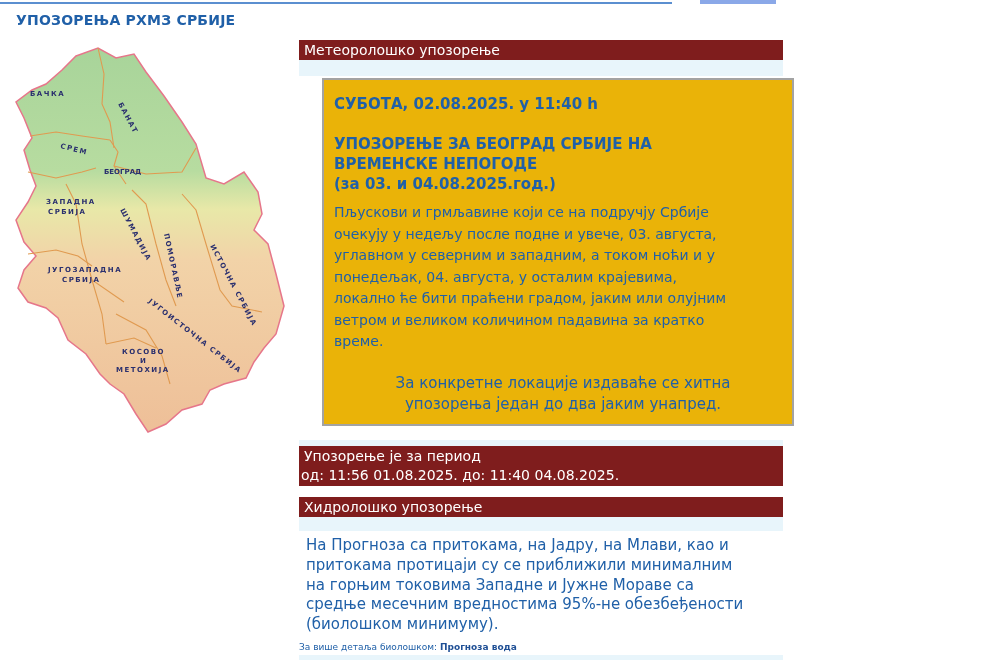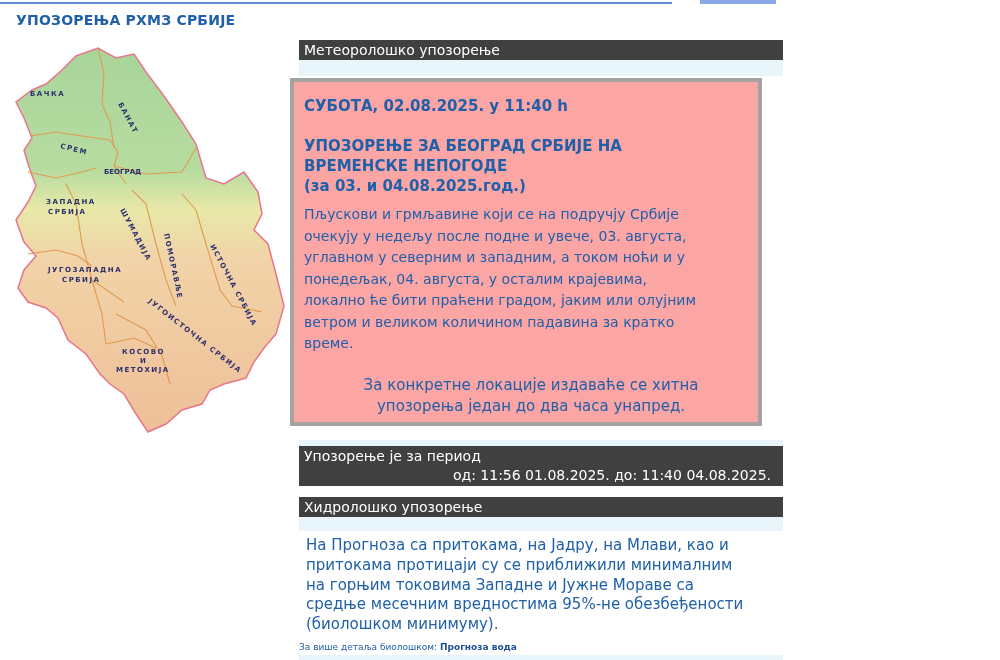--- a/index.html
+++ b/index.html
@@ -9,34 +9,34 @@
   .top-rule { position: absolute; left: 0; top: 2px; width: 672px; height: 2px; background: #5b8fd0; }
   .top-tab { position: absolute; left: 700px; top: 0; width: 76px; height: 4px; background: #8aa8e8; }
 
   .site-title { position: absolute; left: 16px; top: 12px; font-size: 14px; font-weight: bold; color: #2060a8; letter-spacing: 0.2px; }
 
   .map { position: absolute; left: 6px; top: 44px; width: 282px; height: 392px; }
   .map svg { width: 100%; height: 100%; display: block; }
   .map-label { font-family: "DejaVu Sans", sans-serif; font-size: 7px; font-weight: bold; fill: #2a2f6e; letter-spacing: 1.5px; }
 
   .panel { position: absolute; left: 299px; width: 484px; }
-  .bar { background: #404040; color: #ffffff; font-size: 14px; line-height: 20px; padding-left: 5px; }
+  .bar { background: #7f1d1d; color: #ffffff; font-size: 14px; line-height: 20px; padding-left: 5px; }
   .strip { background: #e8f5fb; height: 16px; }
 
   #meteo { top: 40px; }
-  .warn-box { position: absolute; left: 290px; top: 78px; width: 472px; height: 348px; border: 4px solid #a3a3a3; background: #fca5a5; padding: 14px 0 0 10px; }
+  .warn-box { position: absolute; left: 322px; top: 78px; width: 472px; height: 348px; border: 2px solid #a3a3a3; background: #eab308; padding: 14px 0 0 10px; }
   .warn-date { font-size: 15px; font-weight: bold; color: #2060a8; line-height: 20px; }
   .warn-head { font-size: 15px; font-weight: bold; color: #2060a8; line-height: 20px; margin-top: 20px; }
   .warn-body { font-size: 14px; color: #2060a8; line-height: 21.5px; margin-top: 8px; }
   .warn-body2 { font-size: 15px; color: #2060a8; line-height: 21.5px; margin-top: 20px; text-align: center; }
 
   #period-strip { top: 440px; }
   #period { top: 446px; }
-  #period .bar { font-size: 14px; line-height: 19px; padding: 1px 12px 1px 5px; }
-  #period .bar2 { padding-left: 1px; text-align: right; }
+  #period .bar { font-size: 14px; line-height: 19px; padding: 1px 4px 1px 5px; }
+  #period .bar2 { padding-left: 1px; }
 
   #hydro { top: 497px; }
   #hydro .bar { line-height: 20px; }
   .hydro-body { position: absolute; left: 306px; top: 536px; width: 480px; font-size: 15px; color: #2060a8; line-height: 19.8px; }
   .more { position: absolute; left: 299px; top: 642px; font-size: 9px; color: #2060a8; }
   .more a { font-weight: bold; color: #1f4f95; text-decoration: none; }
   .bottom-strip { position: absolute; left: 299px; top: 655px; width: 484px; height: 5px; background: #e8f5fb; }
 </style>
 </head>
 <body>
@@ -108,21 +108,21 @@
     <div>Пљускови и грмљавине који се на подручју Србије</div>
     <div>очекују у недељу после подне и увече, 03. августа,</div>
     <div>углавном у северним и западним, а током ноћи и у</div>
     <div>понедељак, 04. августа, у осталим крајевима,</div>
     <div>локално ће бити праћени градом, јаким или олујним</div>
     <div>ветром и великом количином падавина за кратко</div>
     <div>време.</div>
   </div>
   <div class="warn-body2">
     <div>За конкретне локације издаваће се хитна</div>
-    <div>упозорења један до два часа унапред.</div>
+    <div>упозорења један до два јаким унапред.</div>
   </div>
 </div>
 
 <div class="panel" id="period-strip">
   <div class="strip" style="height:6px"></div>
 </div>
 <div class="panel" id="period">
   <div class="bar">
     <div>Упозорење је за период</div>
     <div class="bar2" style="margin-left:-4px">од:  11:56 01.08.2025.  до: 11:40 04.08.2025.</div>

